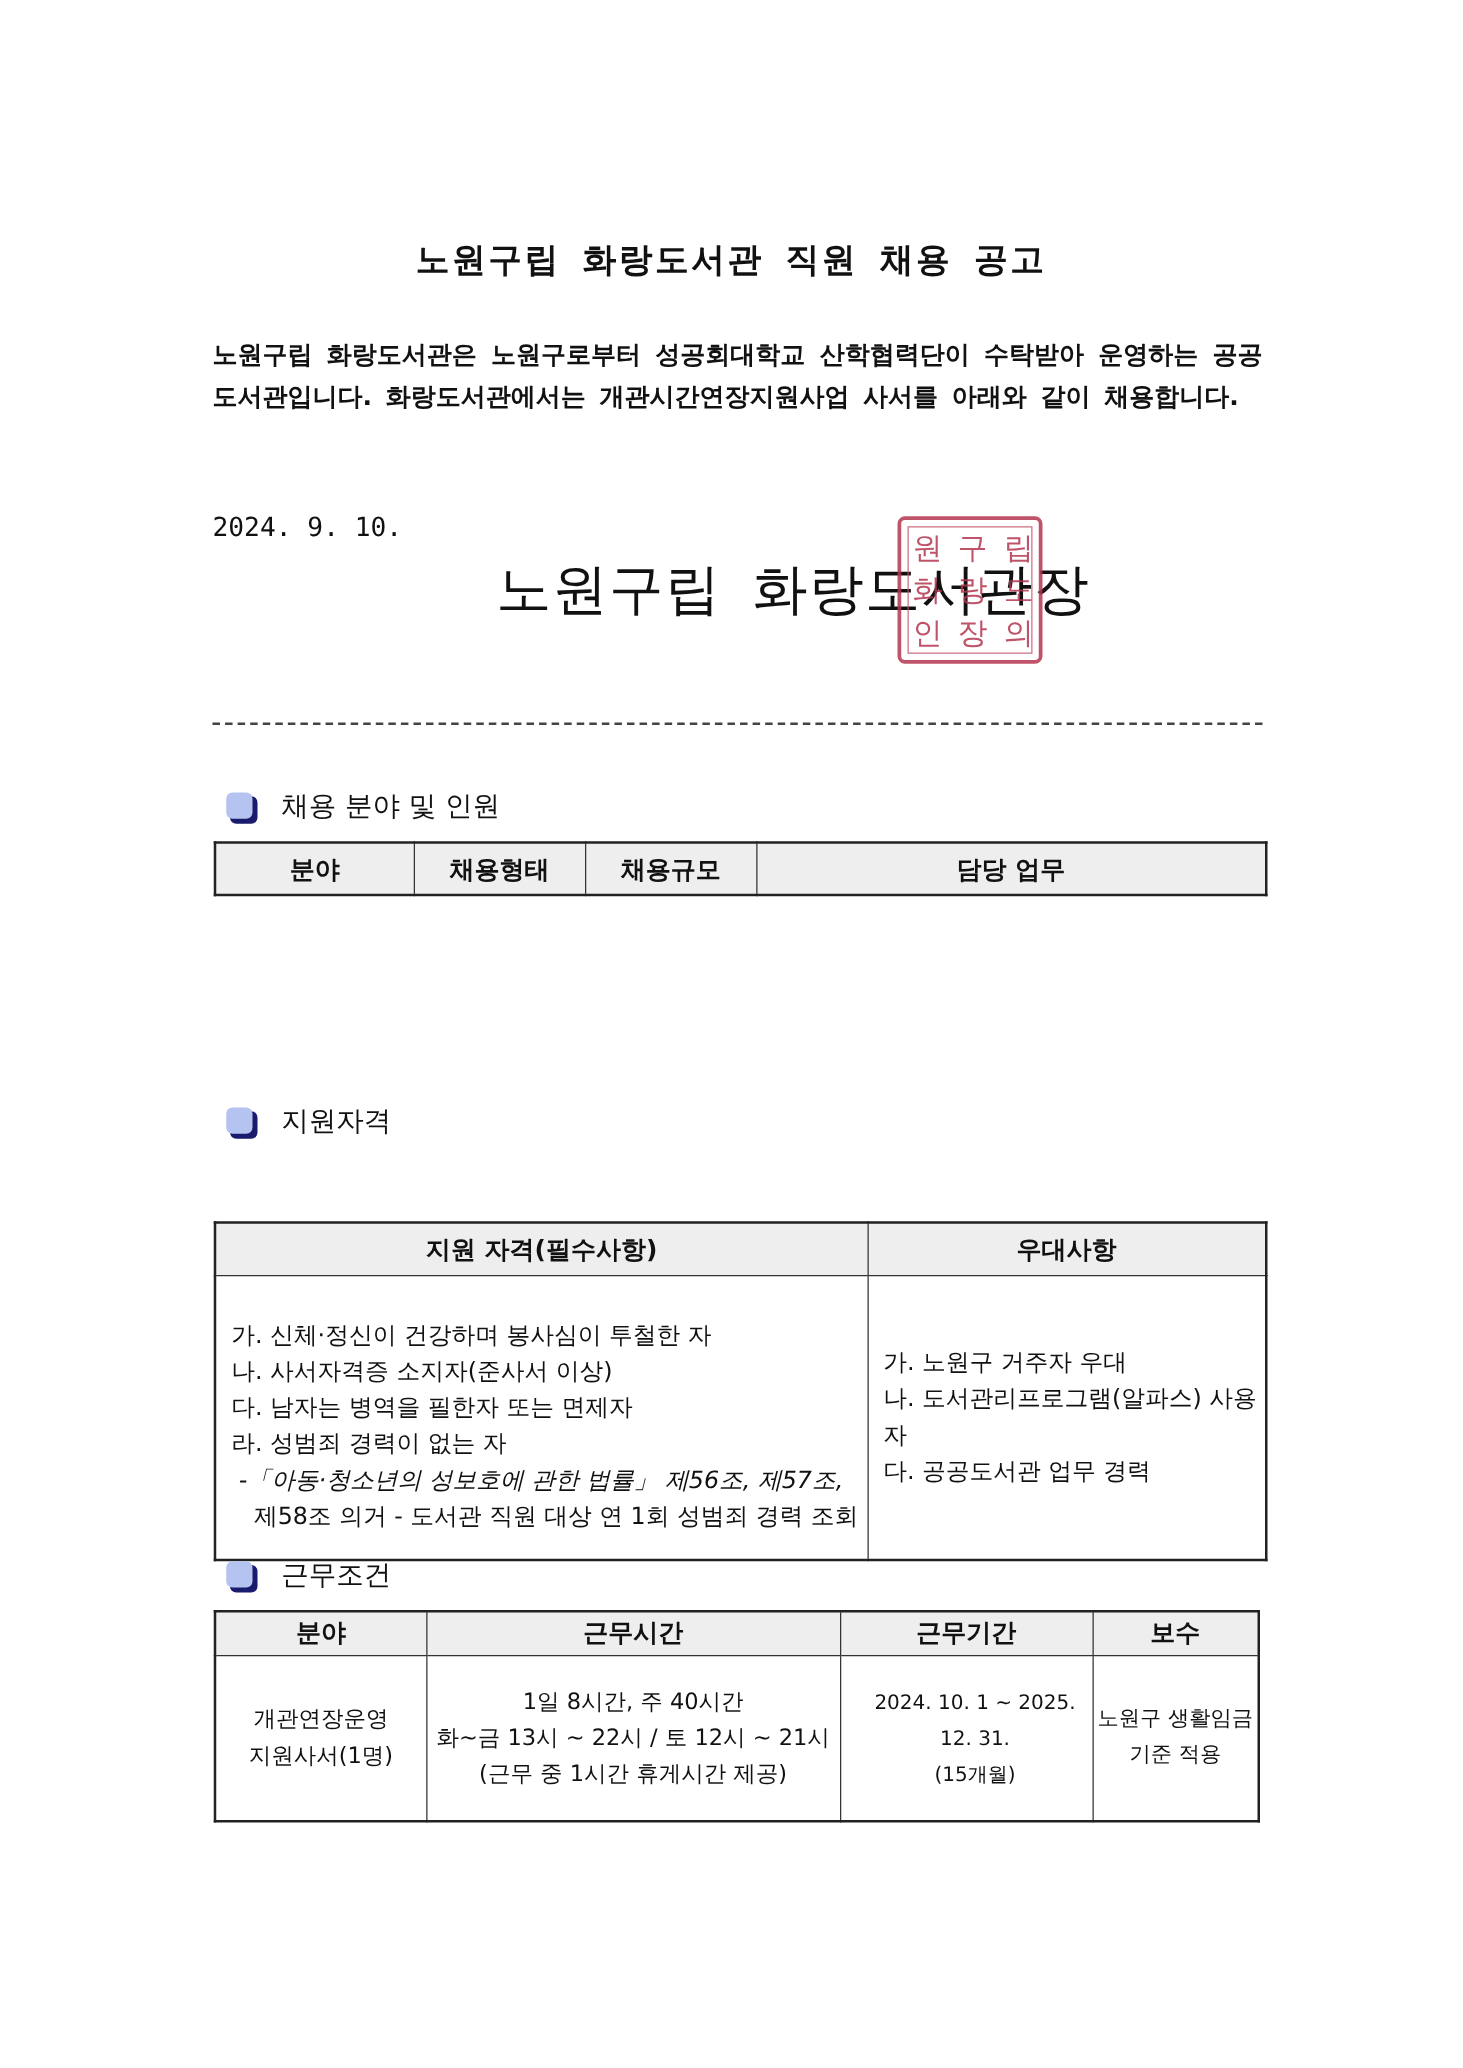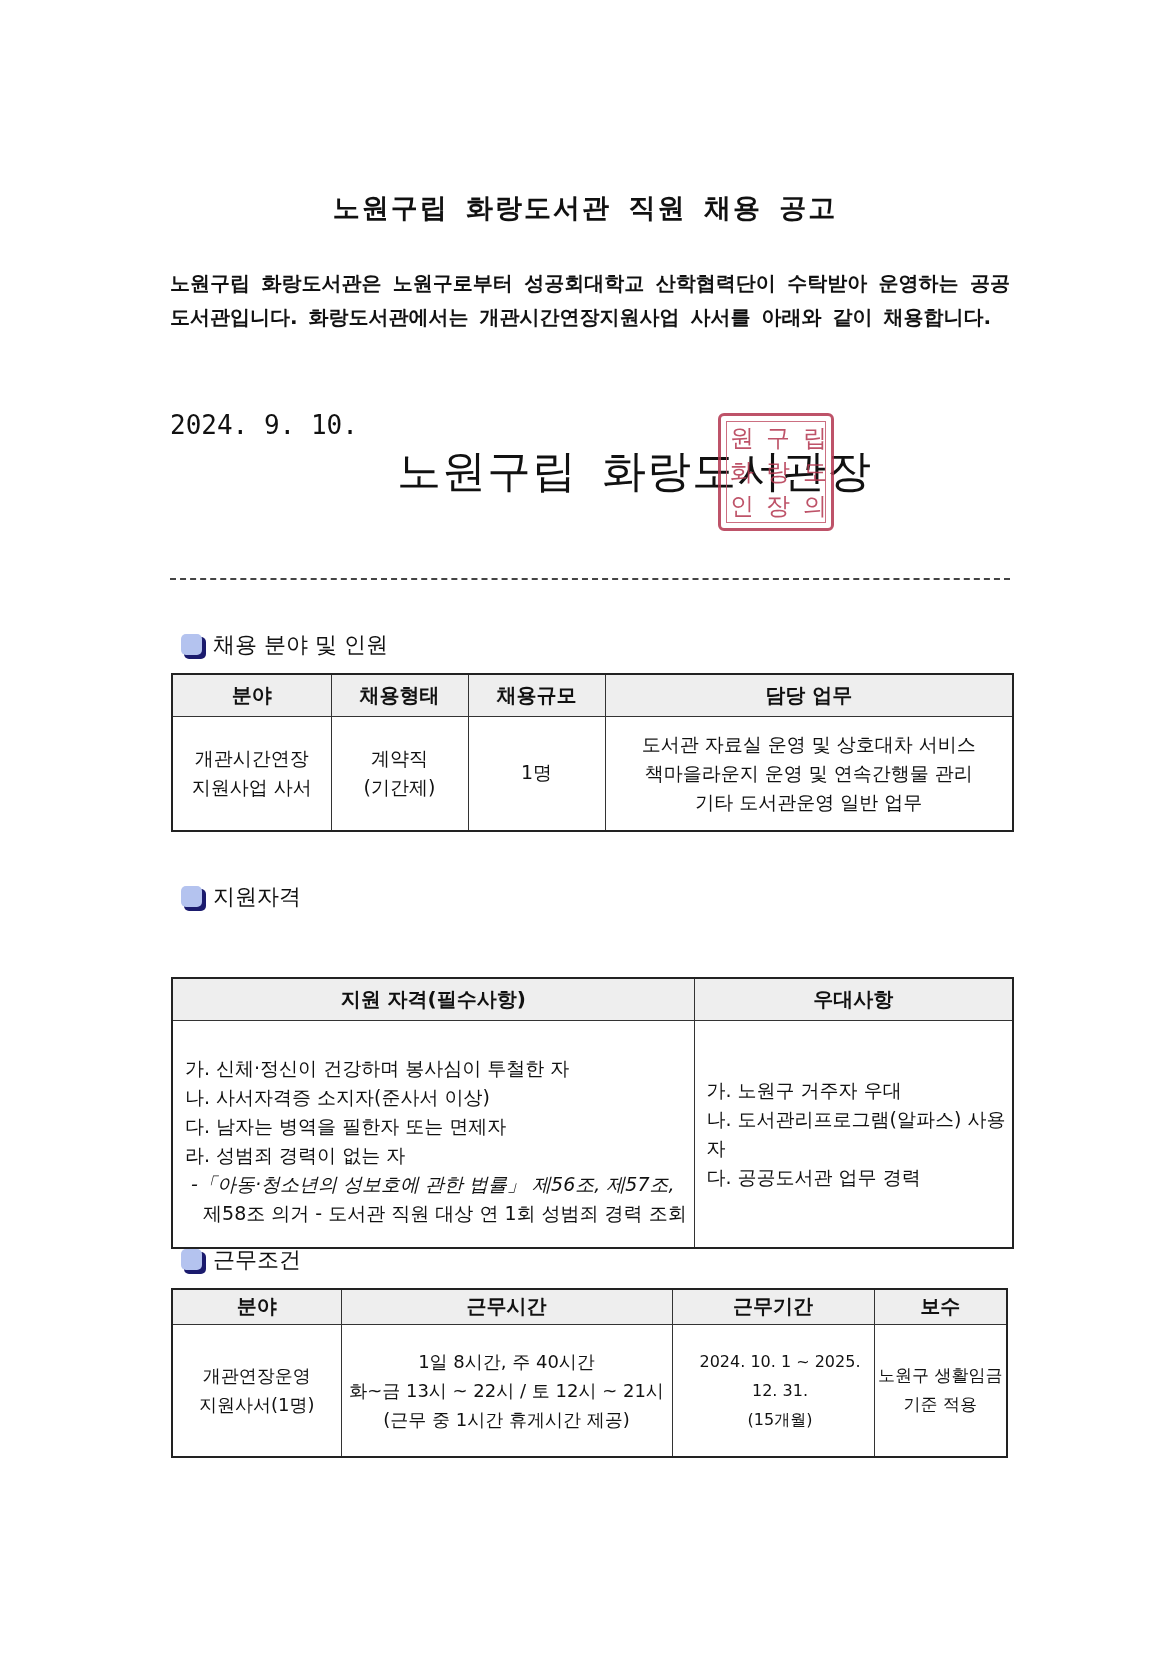--- a/index.html
+++ b/index.html
@@ -2,27 +2,27 @@
 <html><head>
 <meta charset="utf-8">
 <style>
   html, body { margin:0; padding:0; background:#ffffff; }
   body { width:1170px; height:1654px; position:relative; overflow:hidden;
          font-family:"DejaVu Sans","Liberation Sans",sans-serif; color:#111; }
   .abs { position:absolute; }
   .title { left:0; width:1170px; top:190px; text-align:center; font-size:27px; font-weight:bold; letter-spacing:2px; word-spacing:6px; }
   .intro { left:170px; width:840px; top:266px; font-size:20px; line-height:34px; text-align:justify; word-spacing:4px; }
   .intro p { margin:0;font-weight:bold; }
-  .date { left:170px; top:410px; font-family:"DejaVu Sans Mono","Liberation Mono",monospace; font-size:26px; }
+  .date { left:170px; top:410px; font-family:"DejaVu Sans Mono","Liberation Mono",monospace; font-size:21px; }
   .signer { left:397px; top:442px; font-size:44px; letter-spacing:1px; word-spacing:10px; }
   .stamp { left:718px; top:413px; width:116px; height:118px; border:3px solid #b3364f; border-radius:6px; box-sizing:border-box; opacity:0.85; }
   .stamp .inner { position:absolute; left:5px; top:5px; right:5px; bottom:5px; border:1px solid #c4566c; }
   .stamp .glyph { position:absolute; color:#b3364f; font-size:24px; line-height:24px; font-family:"DejaVu Serif",serif; }
   .dashed { left:170px; width:840px; top:578px; border-top:2px dashed #444; }
-  .section-head { left:181px; font-size:22px; display:flex; align-items:center; gap:10px; }
+  .section-head { left:181px; font-size:22px; display:flex; align-items:center; gap:22px; }
   .bullet { width:22px; height:22px; position:relative; }
   .bullet .shadow { position:absolute; left:3px; top:3px; width:22px; height:22px; background:#1b1b6e; border-radius:5px; }
   .bullet .face { position:absolute; left:0; top:0; width:21px; height:21px; background:#b4c3ef; border-radius:5px; }
   table { border-collapse:collapse; position:absolute; font-size:19px; }
   th, td { border:1px solid #333; text-align:center; vertical-align:middle; padding:0; }
   th { background:#eeeeee; font-weight:bold; font-size:20px; }
   table.t { border:2px solid #222; }
   td .line { display:block; line-height:29px; }
   td.left { text-align:left; padding-left:12px; }
   .t2 td .line { line-height:29px; }
@@ -69,36 +69,20 @@
       <col style="width:137px">
       <col style="width:137px">
       <col>
     </colgroup>
   <tbody>
       <tr style="height:42px;">
     <th>분야</th>
     <th>채용형태</th>
     <th>채용규모</th>
     <th>담당 업무</th>
-  </tr>
-  <tr style="height:115px;">
-    <td>
-      <span class="line">개관시간연장</span>
-      <span class="line">지원사업 사서</span>
-    </td>
-    <td>
-      <span class="line">계약직</span>
-      <span class="line">(기간제)</span>
-    </td>
-    <td>1명</td>
-    <td>
-      <span class="line">도서관 자료실 운영 및 상호대차 서비스</span>
-      <span class="line">책마을라운지 운영 및 연속간행물 관리</span>
-      <span class="line">기타 도서관운영 일반 업무</span>
-    </td>
   </tr>
 </tbody>
   </table>
 
 <div class="abs section-head" style="top:882px;">
   <span class="bullet">
       <span class="shadow"></span>
       <span class="face"></span>
     </span>
   <span>지원자격</span>

